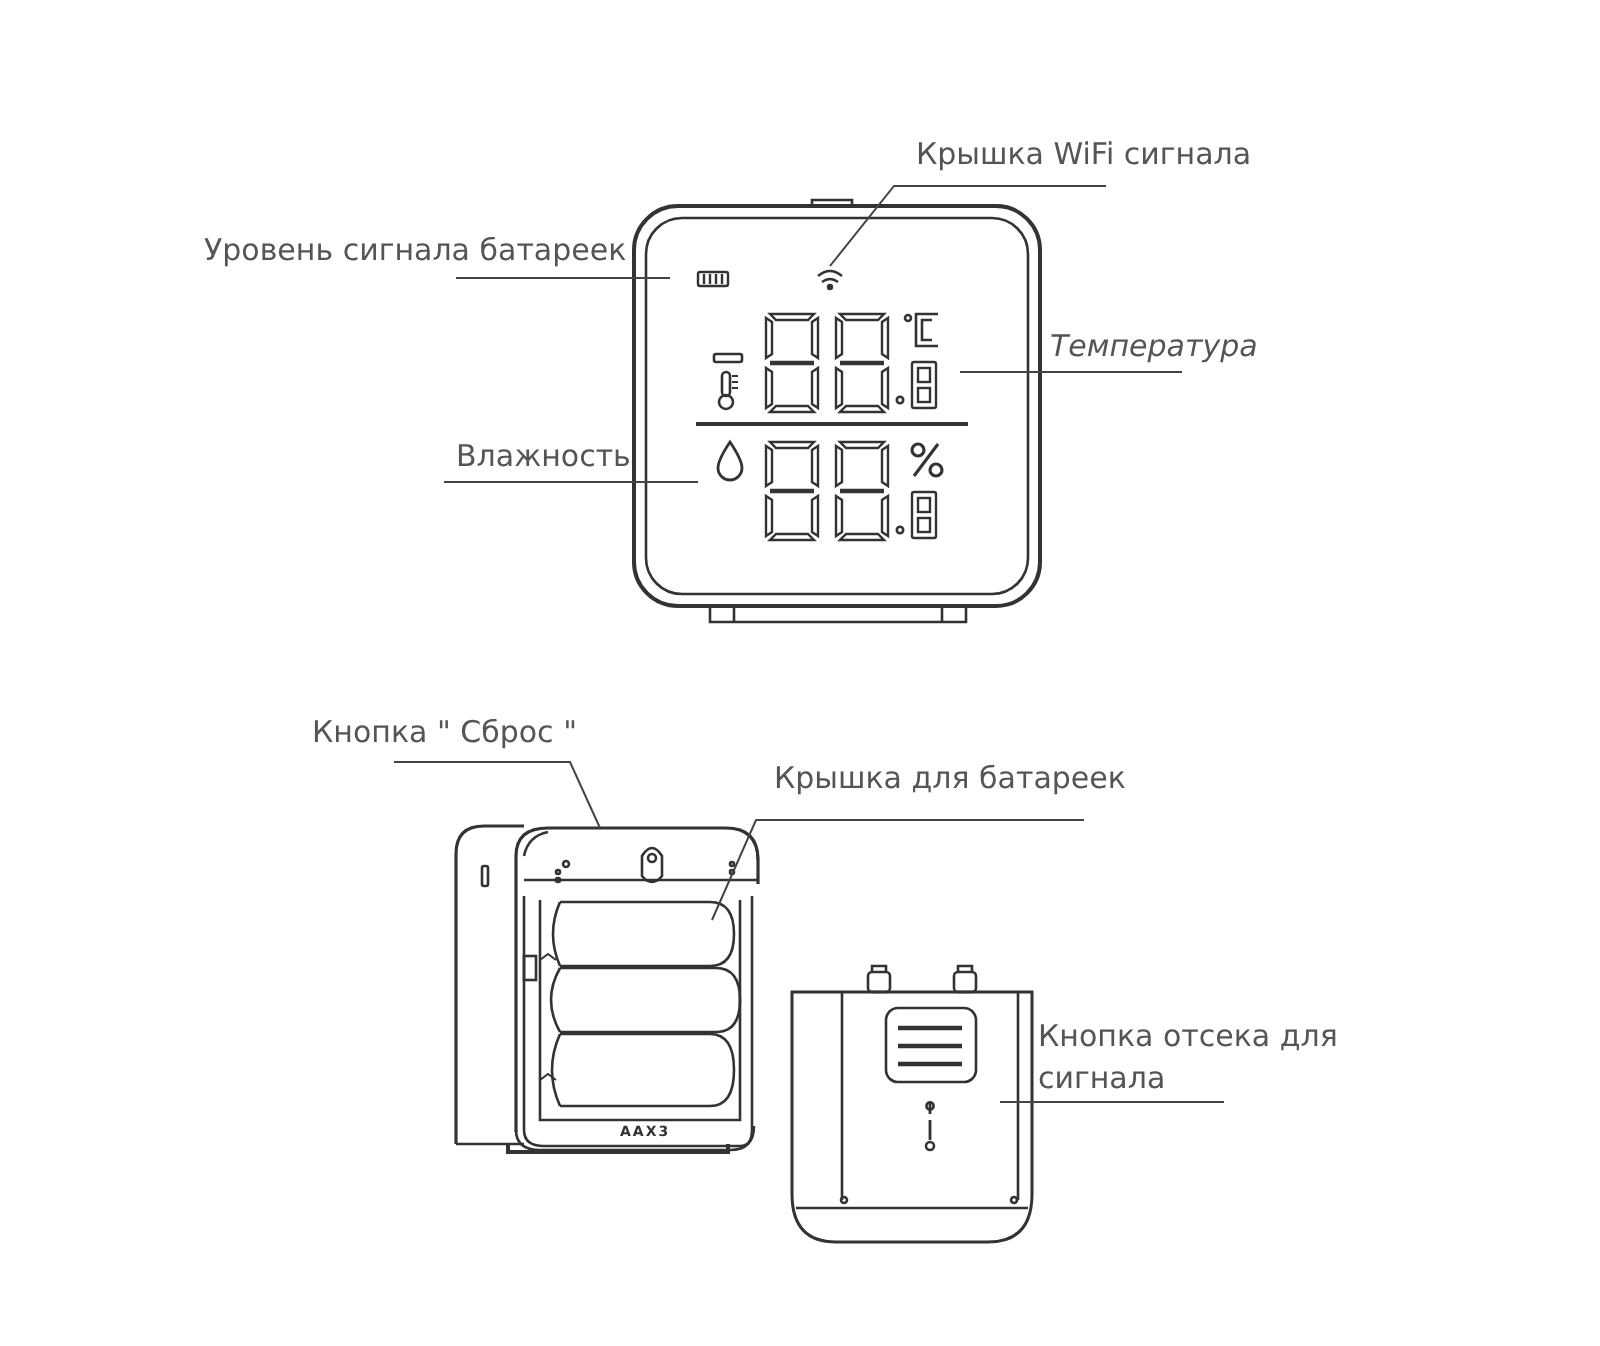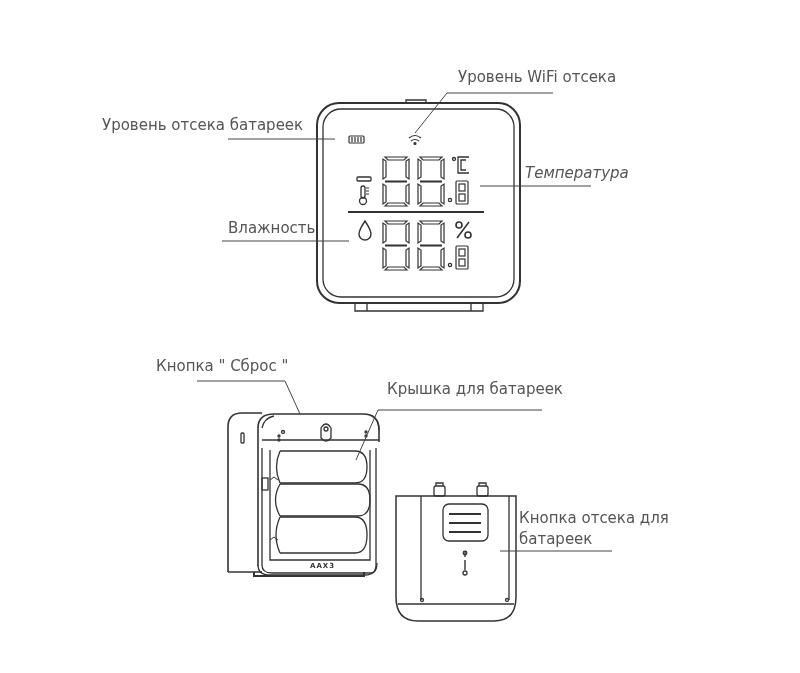--- a/index.html
+++ b/index.html
@@ -180,20 +180,20 @@
     <circle cx="465" cy="573" r="2"></circle>
   </g>
 
   <g stroke="#444" stroke-width="1">
     <path d="M500 551 H612"></path>
   </g>
 
   <text x="310" y="568" font-family="DejaVu Sans, sans-serif" font-size="7" font-weight="bold" fill="#333" stroke="none" letter-spacing="1">AAX3</text>
 </svg>
 
-<div class="label" style="left:458px;top:68px;">Уровень WiFi отсека</div>
-<div class="label" style="left:102px;top:116px;">Уровень отсека батареек</div>
+<div class="label" style="left:458px;top:68px;">Крышка WiFi сигнала</div>
+<div class="label" style="left:102px;top:116px;">Уровень сигнала батареек</div>
 <div class="label" style="left:525px;top:164px;font-style:italic;">Температура</div>
 <div class="label" style="left:228px;top:219px;">Влажность</div>
 <div class="label" style="left:156px;top:357px;">Кнопка " Сброс "</div>
 <div class="label" style="left:387px;top:380px;">Крышка для батареек</div>
 <div class="label" style="left:519px;top:509px;">Кнопка отсека для</div>
-<div class="label" style="left:519px;top:530px;">батареек</div>
+<div class="label" style="left:519px;top:530px;">сигнала</div>
 
 </body></html>

